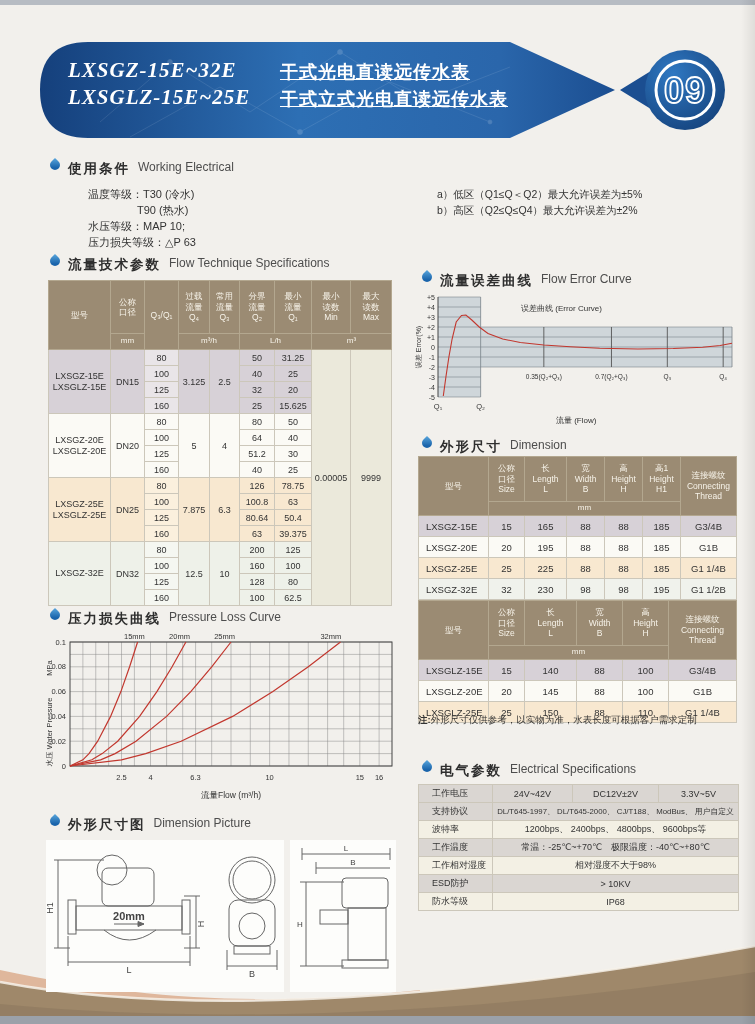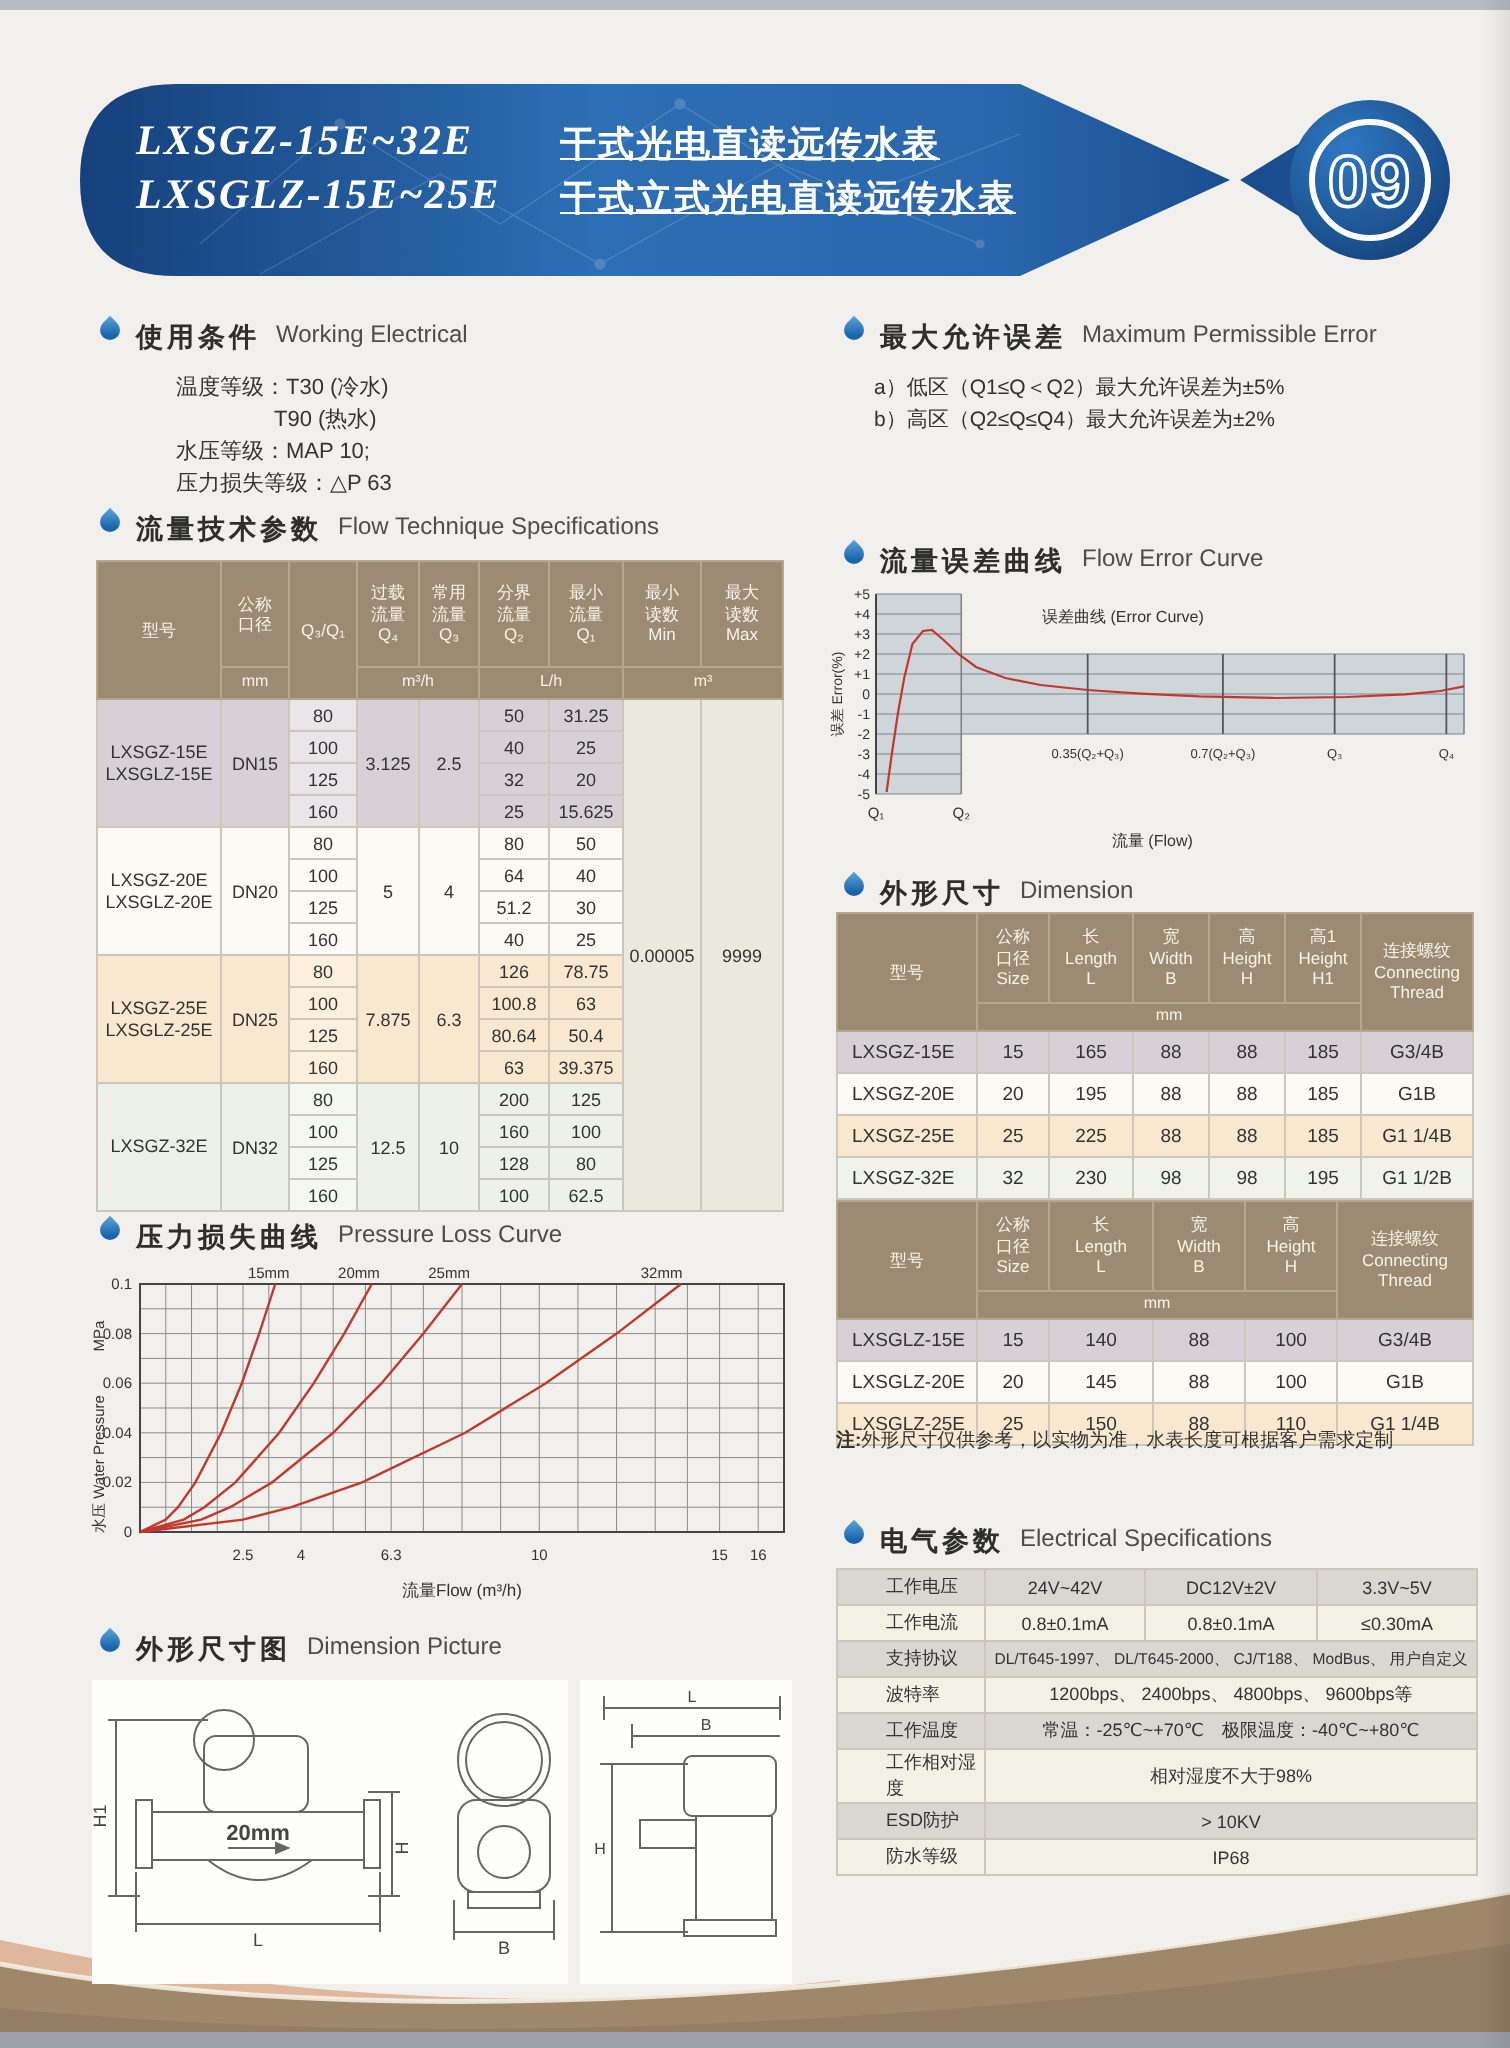--- a/index.html
+++ b/index.html
@@ -55,21 +55,21 @@
   .dim-table tr.r1 td{background:#fbfaf5;}
   .dim-table tr.r2 td{background:#f8e8d0;}
   .dim-table tr.r3 td{background:#f0f2ec;}
 
   .note-line{position:absolute;left:418px;top:714px;width:330px;font-size:9.5px;color:#333;z-index:2;}
   .note-line b{font-weight:bold;}
 
   .elec-table{position:absolute;left:418px;top:784px;width:320px;font-size:9px;}
   .elec-table th{height:30px;font-size:9.5px;}
   .elec-table td{height:17px;}
-  .elec-table td.lbl{text-align:left;padding-left:24px;}
+  .elec-table td.lbl{text-align:left;padding-left:13px;}
   .elec-table tr.odd td{background:#dad6d2;}
   .elec-table tr.even td{background:#f3f0e4;}
   .elec-table td.small-val{font-size:7.8px;}
   .corner-cell{position:relative;
         background-image:linear-gradient(to bottom right,rgba(255,255,255,0) 49.4%,rgba(255,255,255,.85) 49.4%,rgba(255,255,255,.85) 50.6%,rgba(255,255,255,0) 50.6%);}
   .corner-cell .ct{position:absolute;right:5px;top:3px;font-size:8.5px;}
   .corner-cell .cb{position:absolute;left:5px;bottom:3px;font-size:8.5px;}
 
   svg text{font-family:"Liberation Sans","DejaVu Sans",sans-serif;}
   .chart{position:absolute;z-index:2;}
@@ -122,25 +122,20 @@
     <span class="zh">使用条件</span>
     <span class="en">Working Electrical</span>
   </div>
   <div class="body-text" style="left:88px;top:186px">
     <div>温度等级：T30 (冷水)</div>
     <div style="padding-left:49px">T90 (热水)</div>
     <div>水压等级：MAP 10;</div>
     <div>压力损失等级：△P 63</div>
   </div>
 
-  <div class="sec-head" style="left:422px;top:160px">
-    <span class="drop"></span>
-    <span class="zh">最大允许误差</span>
-    <span class="en">Maximum Permissible Error</span>
-  </div>
   <div class="body-text" style="left:437px;top:186px;font-size:10.5px">
     <div>a）低区（Q1≤Q＜Q2）最大允许误差为±5%</div>
     <div>b）高区（Q2≤Q≤Q4）最大允许误差为±2%</div>
   </div>
 
   <div class="sec-head" style="left:50px;top:256px">
     <span class="drop"></span>
     <span class="zh">流量技术参数</span>
     <span class="en">Flow Technique Specifications</span>
   </div>
@@ -626,26 +621,20 @@
         <col style="width:86px">
         <col style="width:80px">
       </colgroup>
     <tbody>
     <tr class="odd">
           <td class="lbl">工作电压</td>
           <td>24V~42V</td>
           <td>DC12V±2V</td>
           <td>3.3V~5V</td>
         </tr>
-    <tr class="even">
-          <td class="lbl">工作电流</td>
-          <td>0.8±0.1mA</td>
-          <td>0.8±0.1mA</td>
-          <td>≤0.30mA</td>
-        </tr>
     <tr class="odd">
           <td class="lbl">支持协议</td>
           <td colspan="3" class="small-val">DL/T645-1997、 DL/T645-2000、 CJ/T188、 ModBus、 用户自定义</td>
         </tr>
     <tr class="even">
           <td class="lbl">波特率</td>
           <td colspan="3">1200bps、 2400bps、 4800bps、 9600bps等</td>
         </tr>
     <tr class="odd">
           <td class="lbl">工作温度</td>

